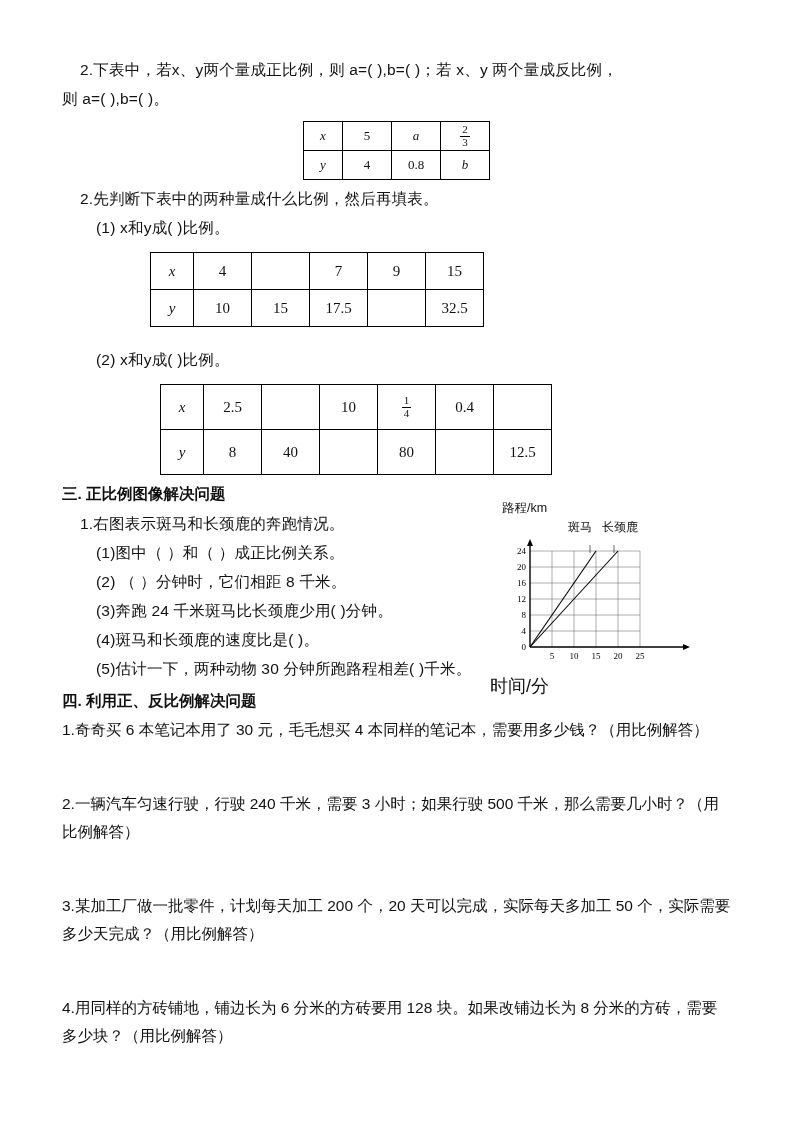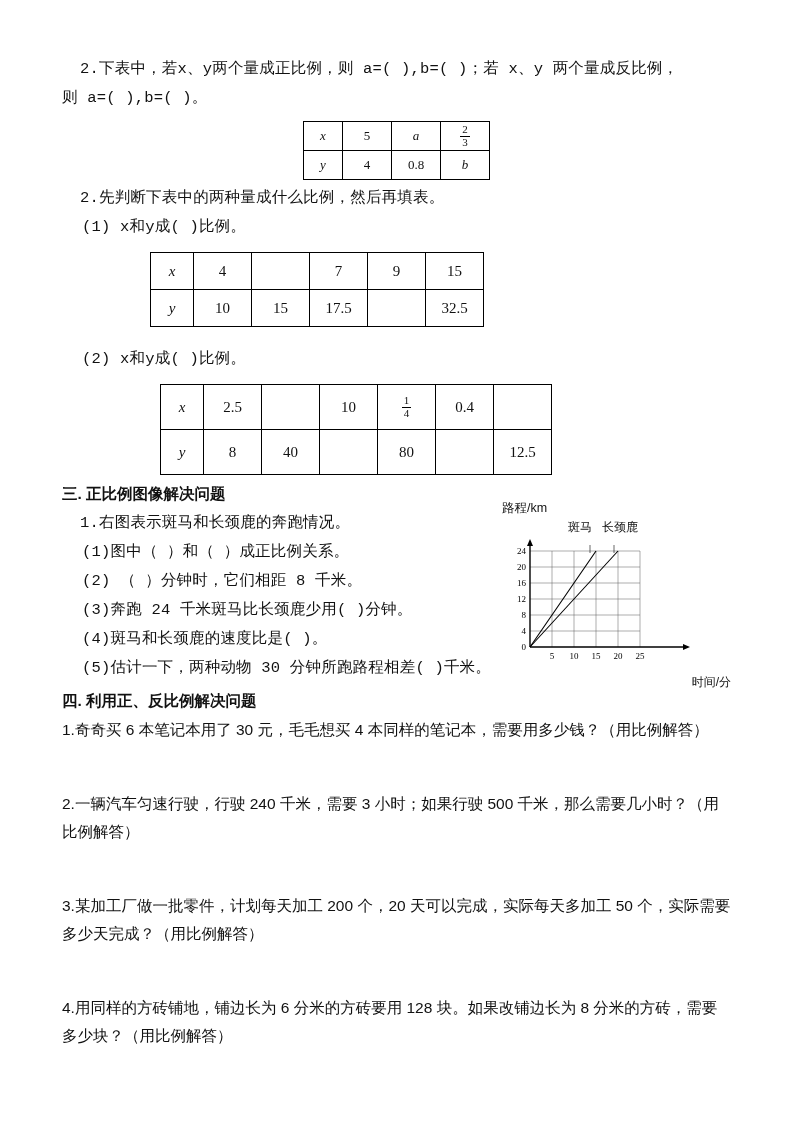--- a/index.html
+++ b/index.html
@@ -19,24 +19,23 @@
     position: relative;
     width: 793px;
     height: 1122px;
     box-sizing: border-box;
     padding: 55px 62px 0 62px;
   }
   .q-line {
     font-size: 15.5px;
     line-height: 29px;
     letter-spacing: 0.2px;
-    font-family: Liberation Mono, monospace;
   }
   .indent1 { margin-left: 18px; }
-  .indent2 { margin-left: 20px; }
+  .indent2 { margin-left: 34px; }
   .section-title {
     font-size: 15.5px;
     font-weight: bold;
     line-height: 30px;
     margin-top: 3px;
   }
 
   
   table.grid {
     border-collapse: collapse;
@@ -106,22 +105,22 @@
     margin-bottom: 2px;
   }
   .chart-legend {
     font-size: 12px;
     margin-left: 78px;
     margin-bottom: 1px;
     white-space: nowrap;
   }
   .chart-legend span { margin-right: 10px; }
   .chart-xlabel {
-    font-size: 12px;
-    text-align: right;
+    font-size: 18px;
+    text-align: left;
     margin-top: 1px;
     padding-right: 4px;
   }
 
   .problems p {
     font-size: 15.5px;
     line-height: 28px;
     margin: 0;
   }
   .prob-gap { height: 46px; }

